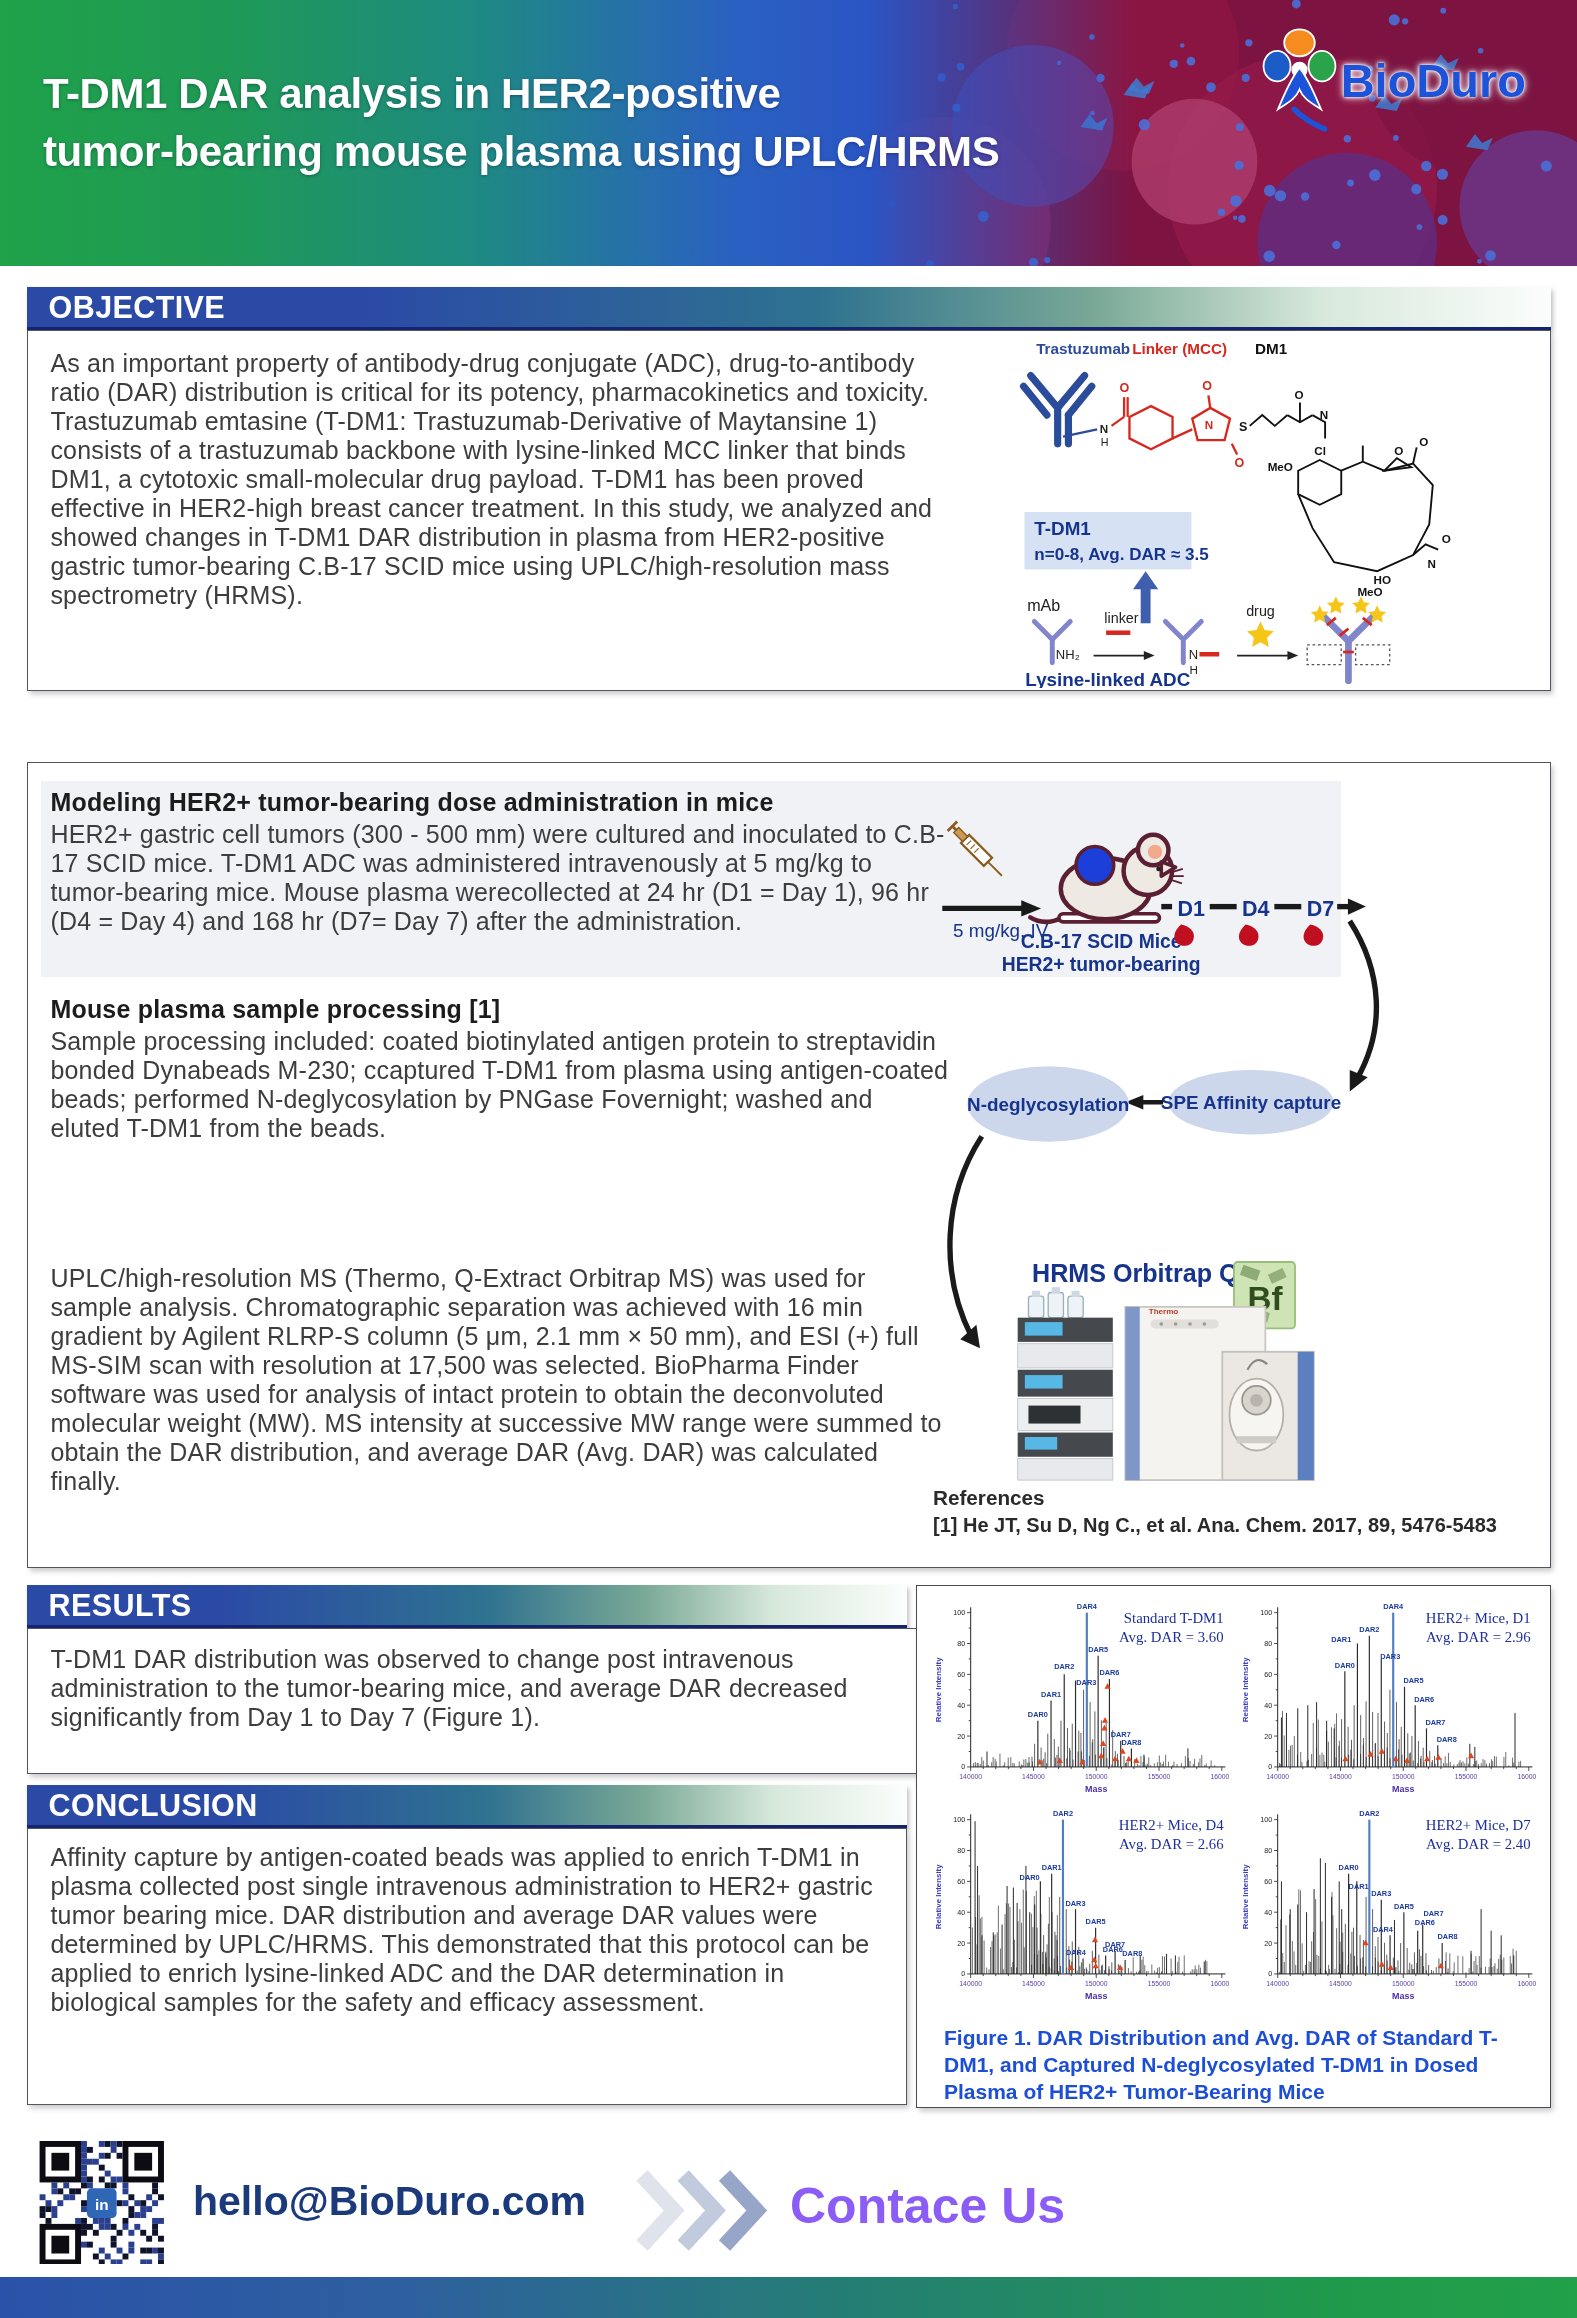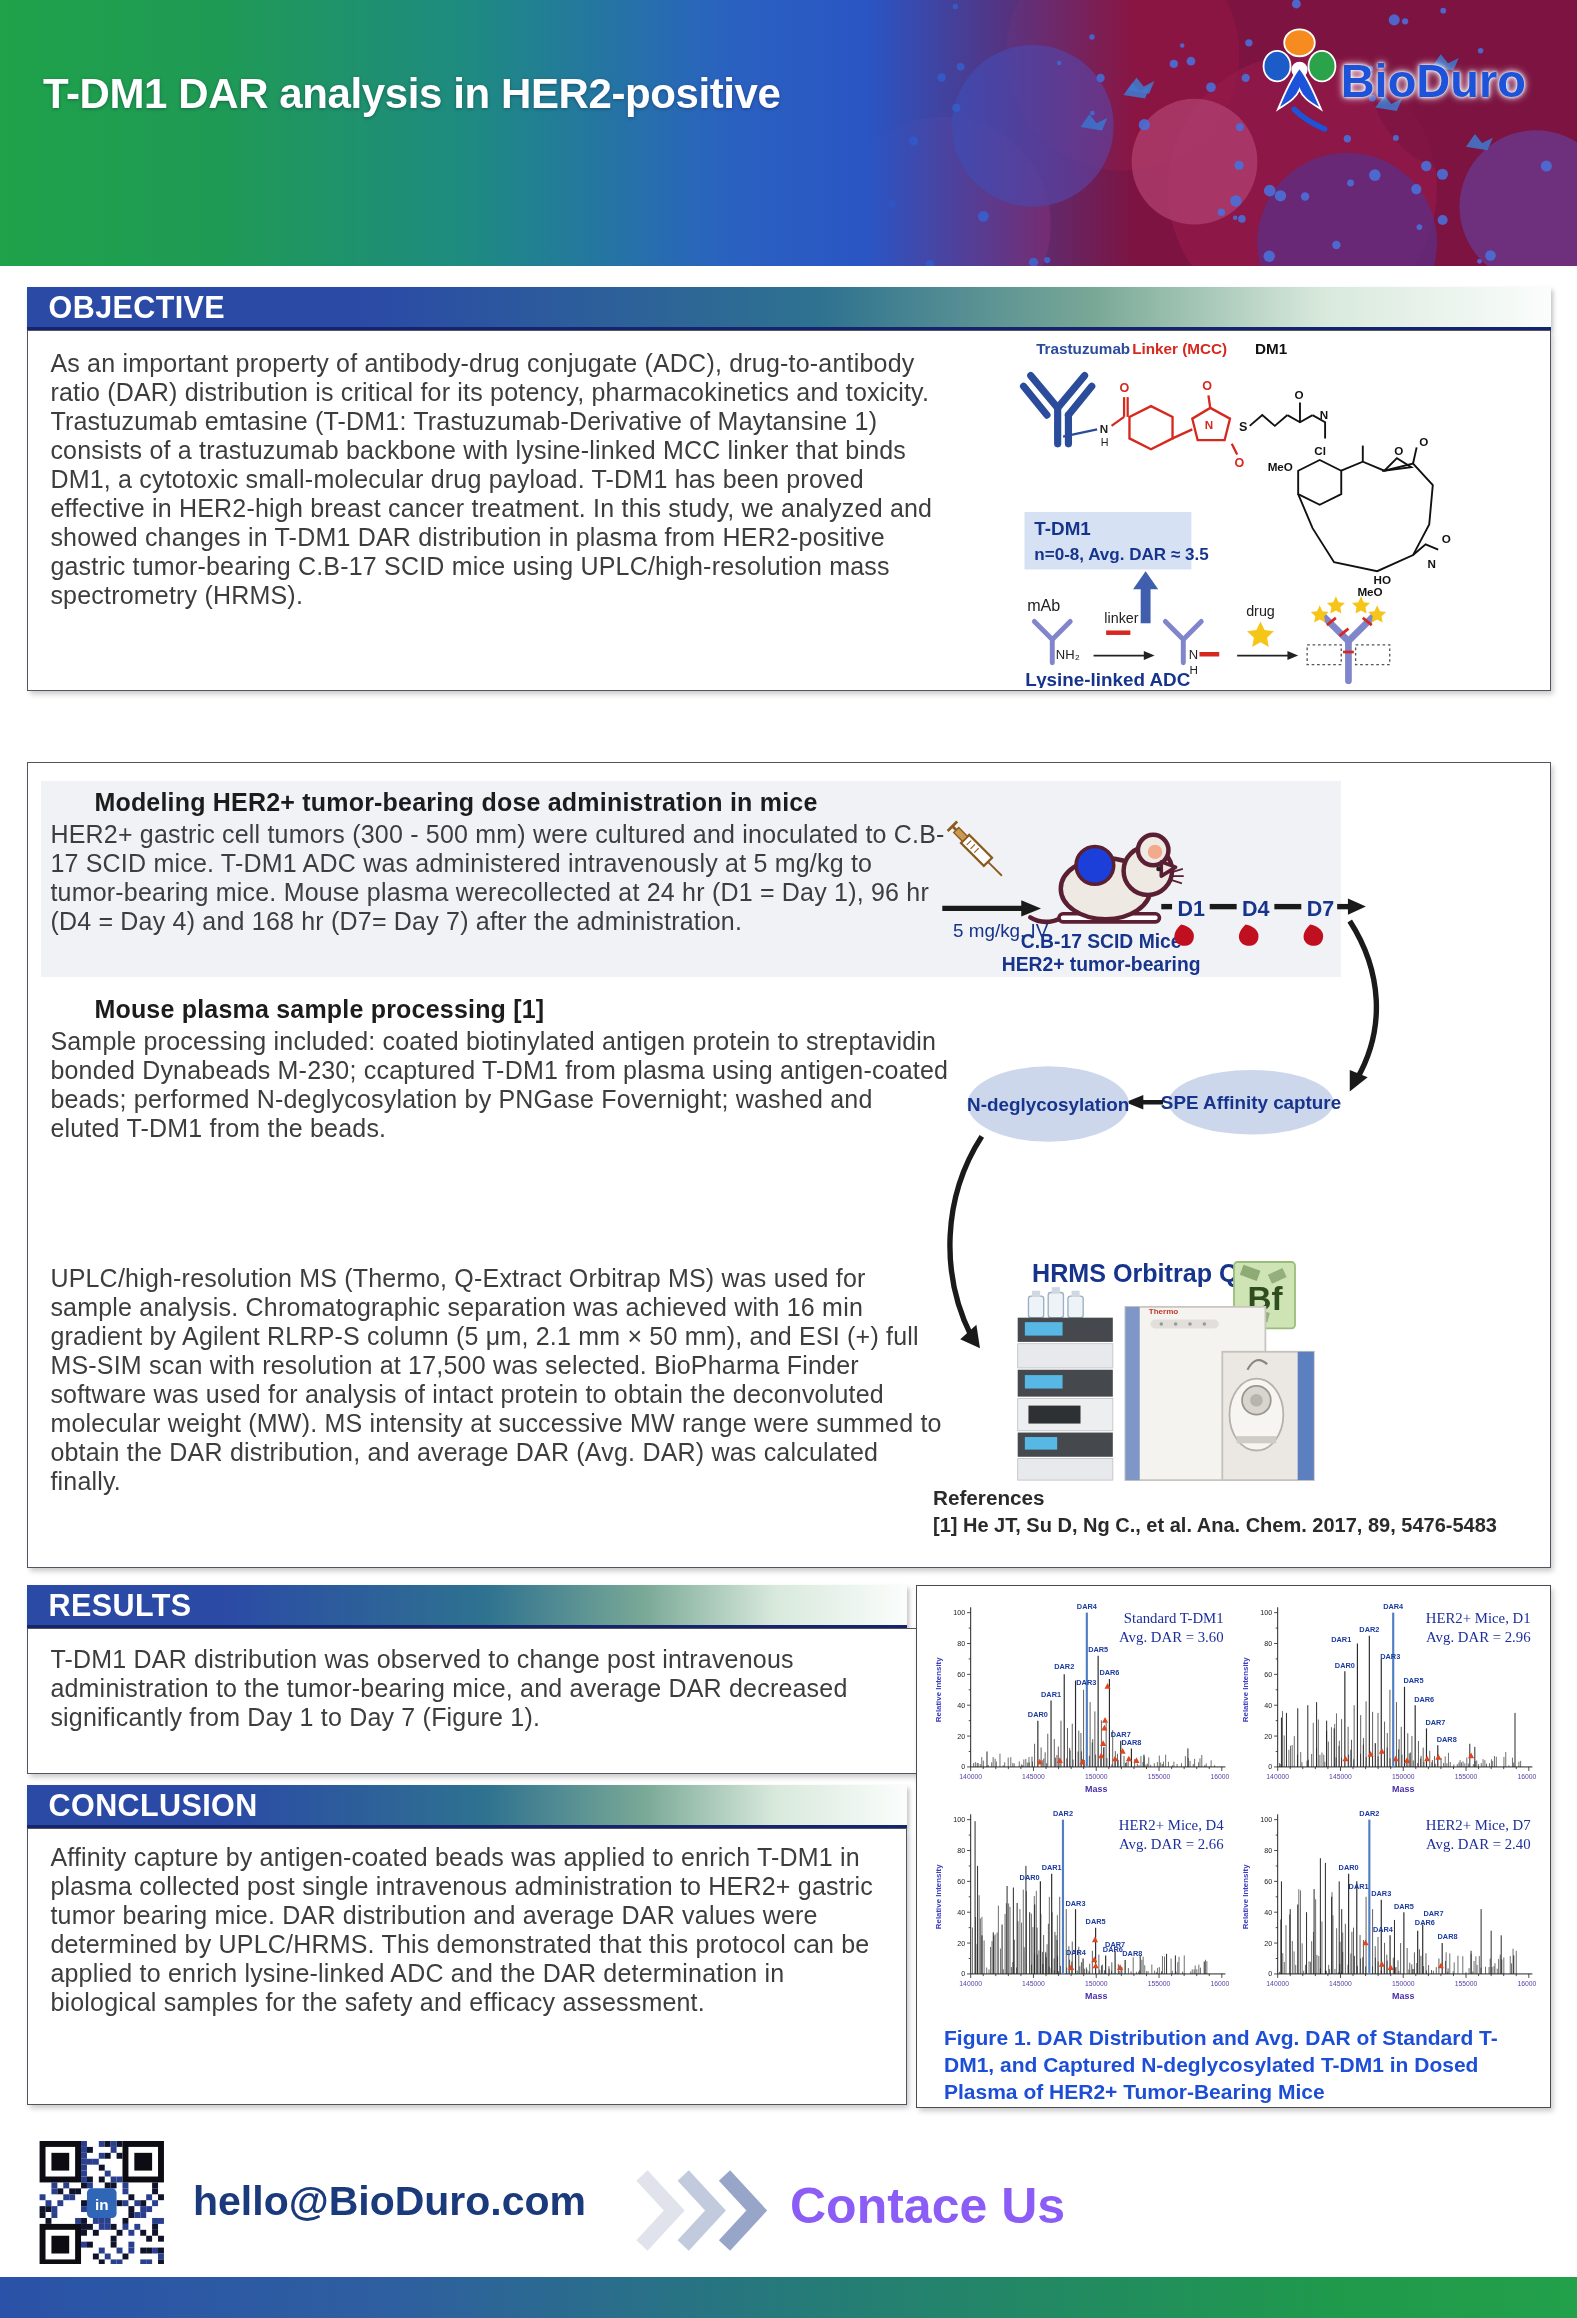--- a/index.html
+++ b/index.html
@@ -17,21 +17,21 @@
   .logo-word{font-size:47px;font-weight:bold;color:#1d53d8;letter-spacing:0;
     text-shadow:0 0 1.8px #fff,0 0 4.5px #fff,0 0 8px #fff;}
   
   .bar{position:absolute;height:43px;box-sizing:border-box;border-bottom:3.6px solid #15266e;
     background:linear-gradient(90deg,#2b4aa6 0%,#2b4aa6 22%,#2e7290 52%,#79a896 70%,#d8e9dc 85%,#fbfdfc 100%);
     color:#fff;font-weight:bold;font-size:30.5px;line-height:40px;padding-left:21.6px;letter-spacing:0.4px;
     box-shadow:1.8px 2.7px 4.5px rgba(0,0,0,.25);}
   .bbox{position:absolute;box-sizing:border-box;border:1.8px solid #54545e;background:#fff;
     box-shadow:2.7px 3.6px 5.4px rgba(0,0,0,.22);}
   .para{position:absolute;font-size:25px;line-height:29px;color:#3d3d3d;letter-spacing:0.2px;}
-  .subhead{position:absolute;font-size:25px;line-height:29px;color:#1c1c1c;font-weight:bold;letter-spacing:0.2px;margin-left:44px;}
+  .subhead{position:absolute;font-size:25px;line-height:29px;color:#1c1c1c;font-weight:bold;letter-spacing:0.2px;}
   .grayband{position:absolute;background:#f1f2f6;}
   
   .figure-panel{position:absolute;left:916px;top:1585px;width:635px;height:523px;box-sizing:border-box;
     border:1.8px solid #4a4a50;background:#fff;box-shadow:2.7px 3.6px 5.4px rgba(0,0,0,.22);}
   .spectrum{position:absolute;width:296px;height:202px;}
   .fig-caption{position:absolute;left:27px;top:438px;width:588px;font-size:21px;line-height:27px;
     font-weight:bold;color:#1d4ed8;}
   .refs{position:absolute;left:905px;top:723px;width:611px;color:#2a2a2a;}
   .refs .r1{font-size:20.7px;font-weight:bold;}
   .refs .r2{font-size:20px;font-weight:600;margin-top:3.6px;}
@@ -115,20 +115,21 @@
         <circle cx="1606.2794416886754" cy="244.90279562212527" r="5.598682977259159" fill="#4a6fd8" opacity="0.9"></circle>
         <path d="M1250.8808891987428,105.6459439676255 l10,-14 l8,10 l12,-6 l-6,14 z" fill="#3f7ad0" opacity="0.85"></path>
         <path d="M1594.228421873413,74.39429443702102 l10,-14 l8,10 l12,-6 l-6,14 z" fill="#3f7ad0" opacity="0.85"></path>
         <path d="M1202.9871924081817,141.1815527267754 l10,-14 l8,10 l12,-6 l-6,14 z" fill="#3f7ad0" opacity="0.85"></path>
         <path d="M1531.2147815711796,119.59530042298138 l10,-14 l8,10 l12,-6 l-6,14 z" fill="#3f7ad0" opacity="0.85"></path>
         <path d="M1632.1964164730161,163.17929730191827 l10,-14 l8,10 l12,-6 l-6,14 z" fill="#3f7ad0" opacity="0.85"></path>
         <path d="M1255.4201672319323,100.21363314054906 l10,-14 l8,10 l12,-6 l-6,14 z" fill="#3f7ad0" opacity="0.85"></path>
       </svg>
     <div class="banner-grad"></div>
     <div class="title-line title-1">T-DM1 DAR analysis in HER2-positive</div>
+    <div class="title-line title-2">tumor-bearing mouse plasma using UPLC/HRMS</div>
     <div class="logo">
       <svg width="83" height="115" viewBox="0 0 92 128">
         <ellipse cx="46" cy="22" rx="17" ry="15" fill="#f68b1f" stroke="#fff" stroke-width="2"></ellipse>
         <ellipse cx="21" cy="48" rx="15" ry="17" fill="#1b5cc8" stroke="#fff" stroke-width="2"></ellipse>
         <ellipse cx="71" cy="48" rx="15" ry="17" fill="#2aa34a" stroke="#fff" stroke-width="2"></ellipse>
         <circle cx="46" cy="52" r="9" fill="#ffffff"></circle>
         <path d="M46,50 C36,62 30,78 22,96 C34,88 42,84 46,74 C50,84 58,88 70,96 C62,78 56,62 46,50 Z" fill="#1d53d8" stroke="#fff" stroke-width="2"></path>
         <path d="M40,96 C48,104 60,112 74,118" stroke="#1d53d8" stroke-width="6" fill="none" stroke-linecap="round"></path>
       </svg>
       <span class="logo-word">BioDuro</span>

